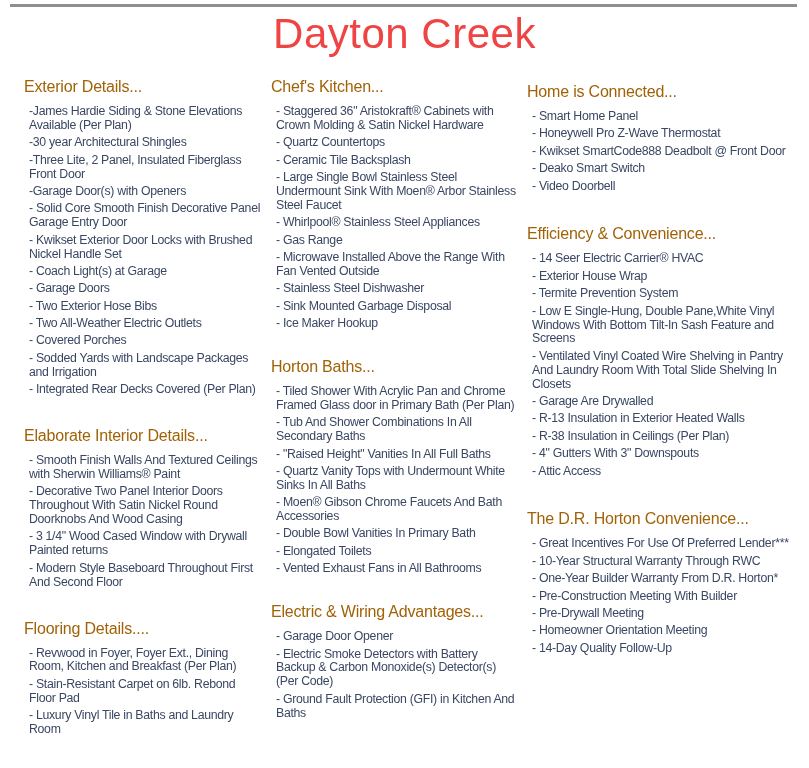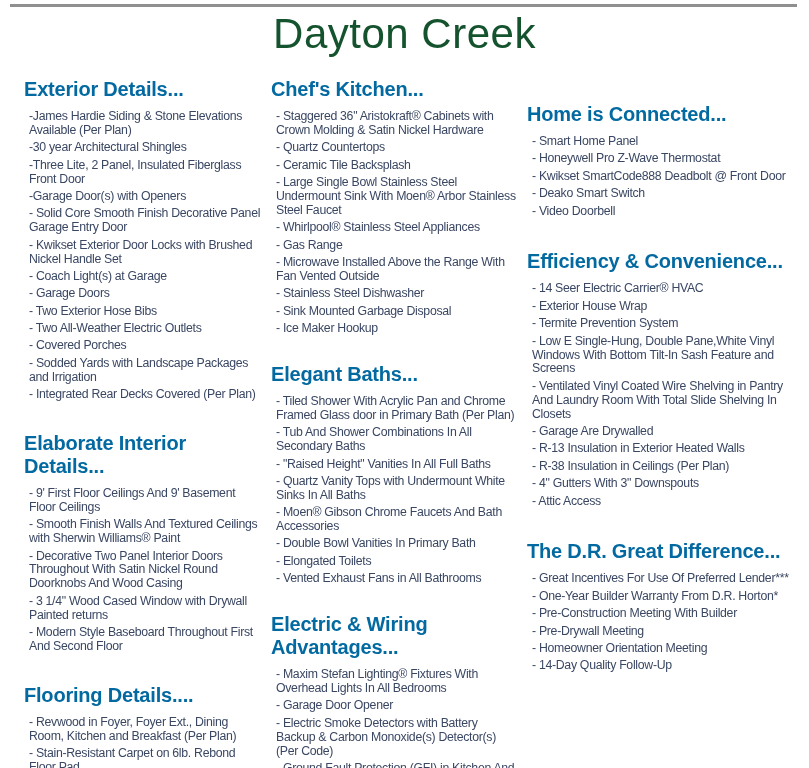--- a/index.html
+++ b/index.html
@@ -25,42 +25,42 @@
     height: 3px;
     background: #8f8f8f;
   }
   .page-title {
     margin: 0;
     padding-top: 10px;
     text-align: center;
     font-size: 42px;
     font-weight: 500;
     letter-spacing: 0.5px;
-    color: #14532d;
+    color: #ef4444;
   }
   .columns {
     display: flex;
     align-items: flex-start;
     padding: 20px 6px 0 24px;
     box-sizing: border-box;
     width: 809px;
   }
   .col { box-sizing: border-box; }
   .col-1 { width: 247px; padding-right: 10px; }
   .col-2 { width: 256px; padding-right: 10px; }
   .col-3 { width: 272px; padding-top: 5px; }
   section { margin: 0 0 27px 0; }
   .col-1 section { margin-bottom: 30px; }
-  .col-3 section { margin-bottom: 32px; margin-top: 20px; }
+  .col-3 section { margin-bottom: 32px; }
   .sec-title {
     margin: 0 0 9px 0;
-    font-size: 20px;
-    font-weight: 700;
+    font-size: 16px;
+    font-weight: 400;
     letter-spacing: -0.2px;
-    color: #0369a1;
+    color: #a16207;
   }
   .item {
     margin: 0 0 3.5px 0;
     padding-left: 5px;
     font-size: 12.3px;
     line-height: 1.13;
     letter-spacing: -0.3px;
     font-weight: 500;
     color: #3a4763;
   }
@@ -84,21 +84,20 @@
           <p class="item">- Coach Light(s) at Garage</p>
           <p class="item">- Garage Doors</p>
           <p class="item">- Two Exterior Hose Bibs</p>
           <p class="item">- Two All-Weather Electric Outlets</p>
           <p class="item">- Covered Porches</p>
           <p class="item">- Sodded Yards with Landscape Packages and Irrigation</p>
           <p class="item">- Integrated Rear Decks Covered (Per Plan)</p>
         </section>
         <section>
           <h2 class="sec-title">Elaborate Interior Details...</h2>
-          <p class="item">- 9' First Floor Ceilings And 9' Basement Floor Ceilings</p>
           <p class="item">- Smooth Finish Walls And Textured Ceilings with Sherwin Williams® Paint</p>
           <p class="item">- Decorative Two Panel Interior Doors Throughout With Satin Nickel Round Doorknobs And Wood Casing</p>
           <p class="item">- 3 1/4" Wood Cased Window with Drywall Painted returns</p>
           <p class="item">- Modern Style Baseboard Throughout First And Second Floor</p>
         </section>
         <section>
           <h2 class="sec-title">Flooring Details....</h2>
           <p class="item">- Revwood in Foyer, Foyer Ext., Dining Room, Kitchen and Breakfast (Per Plan)</p>
           <p class="item">- Stain-Resistant Carpet on 6lb. Rebond Floor Pad</p>
           <p class="item">- Luxury Vinyl Tile in Baths and Laundry Room</p>
@@ -112,33 +111,32 @@
           <p class="item">- Ceramic Tile Backsplash</p>
           <p class="item">- Large Single Bowl Stainless Steel Undermount Sink With Moen® Arbor Stainless Steel Faucet</p>
           <p class="item">- Whirlpool® Stainless Steel Appliances</p>
           <p class="item">- Gas Range</p>
           <p class="item">- Microwave Installed Above the Range With Fan Vented Outside</p>
           <p class="item">- Stainless Steel Dishwasher</p>
           <p class="item">- Sink Mounted Garbage Disposal</p>
           <p class="item">- Ice Maker Hookup</p>
         </section>
         <section>
-          <h2 class="sec-title">Elegant Baths...</h2>
+          <h2 class="sec-title">Horton Baths...</h2>
           <p class="item">- Tiled Shower With Acrylic Pan and Chrome Framed Glass door in Primary Bath (Per Plan)</p>
           <p class="item">- Tub And Shower Combinations In All Secondary Baths</p>
           <p class="item">- "Raised Height" Vanities In All Full Baths</p>
           <p class="item">- Quartz Vanity Tops with Undermount White Sinks In All Baths</p>
           <p class="item">- Moen® Gibson Chrome Faucets And Bath Accessories</p>
           <p class="item">- Double Bowl Vanities In Primary Bath</p>
           <p class="item">- Elongated Toilets</p>
           <p class="item">- Vented Exhaust Fans in All Bathrooms</p>
         </section>
         <section>
           <h2 class="sec-title">Electric &amp; Wiring Advantages...</h2>
-          <p class="item">- Maxim Stefan Lighting® Fixtures With Overhead Lights In All Bedrooms</p>
           <p class="item">- Garage Door Opener</p>
           <p class="item">- Electric Smoke Detectors with Battery Backup &amp; Carbon Monoxide(s) Detector(s) (Per Code)</p>
           <p class="item">- Ground Fault Protection (GFI) in Kitchen And Baths</p>
         </section>
       </div>
       <div class="col col-3">
         <section>
           <h2 class="sec-title">Home is Connected...</h2>
           <p class="item">- Smart Home Panel</p>
           <p class="item">- Honeywell Pro Z-Wave Thermostat</p>
@@ -153,22 +151,23 @@
           <p class="item">- Termite Prevention System</p>
           <p class="item">- Low E Single-Hung, Double Pane,White Vinyl Windows With Bottom Tilt-In Sash Feature and Screens</p>
           <p class="item">- Ventilated Vinyl Coated Wire Shelving in Pantry And Laundry Room With Total Slide Shelving In Closets</p>
           <p class="item">- Garage Are Drywalled</p>
           <p class="item">- R-13 Insulation in Exterior Heated Walls</p>
           <p class="item">- R-38 Insulation in Ceilings (Per Plan)</p>
           <p class="item">- 4" Gutters With 3" Downspouts</p>
           <p class="item">- Attic Access</p>
         </section>
         <section>
-          <h2 class="sec-title">The D.R. Great Difference...</h2>
+          <h2 class="sec-title">The D.R. Horton Convenience...</h2>
           <p class="item">- Great Incentives For Use Of Preferred Lender***</p>
+          <p class="item">- 10-Year Structural Warranty Through RWC</p>
           <p class="item">- One-Year Builder Warranty From D.R. Horton*</p>
           <p class="item">- Pre-Construction Meeting With Builder</p>
           <p class="item">- Pre-Drywall Meeting</p>
           <p class="item">- Homeowner Orientation Meeting</p>
           <p class="item">- 14-Day Quality Follow-Up</p>
         </section>
       </div>
     </div>
 </div>
 

